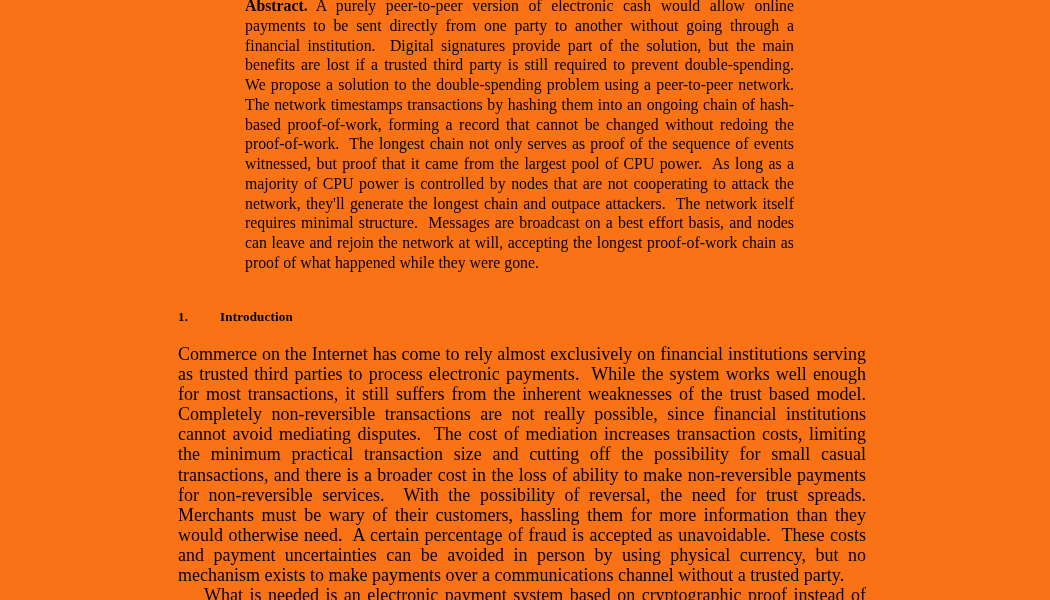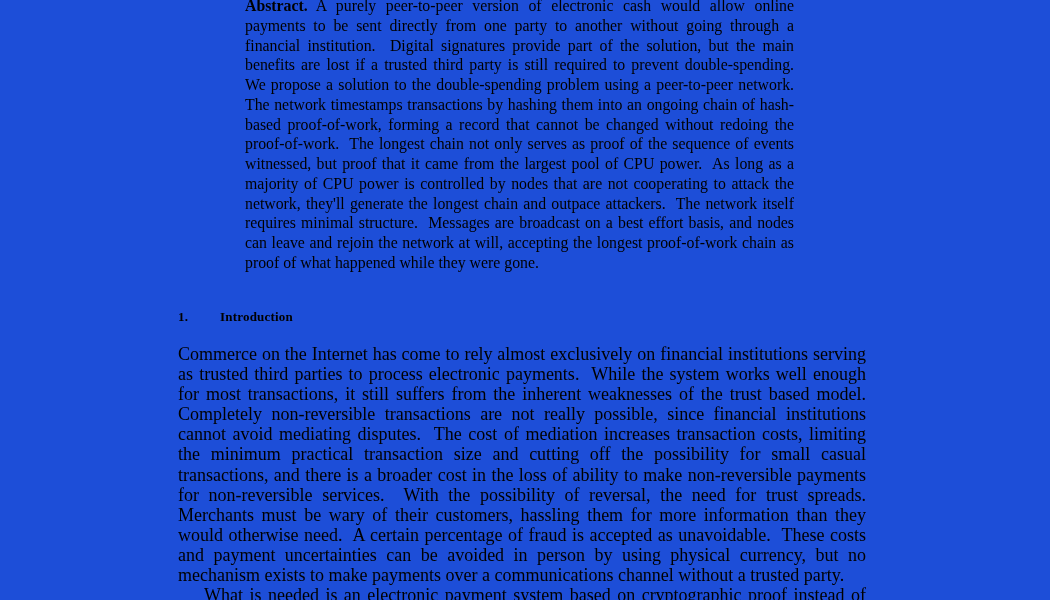--- a/index.html
+++ b/index.html
@@ -13,21 +13,21 @@
     background: #ffffff;
     color: #000000;
     font-family: "Liberation Serif", "DejaVu Serif", serif;
     -webkit-font-smoothing: antialiased;
   }
   .page {
     position: relative;
     width: 1050px;
     height: 600px;
     overflow: hidden;
-    background: #1d4ed8;
+    background: #f97316;
   }
   .abstract {
     position: absolute;
     left: 245px;
     top: -4px;
     width: 549px;
     font-size: 15.8px;
     line-height: 19.75px;
     text-align: justify;
     white-space: pre-wrap;

